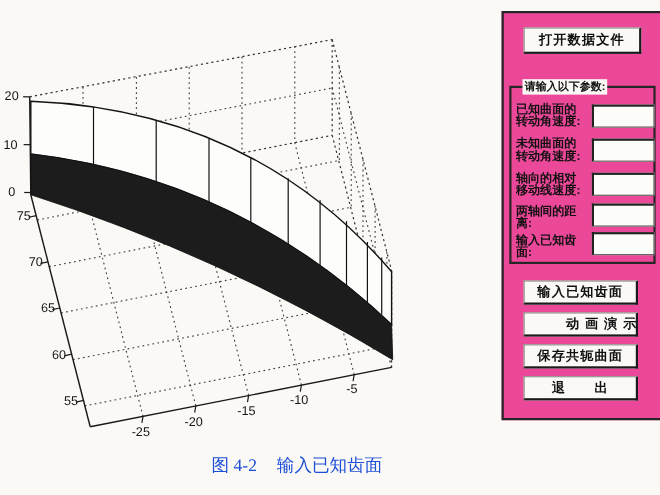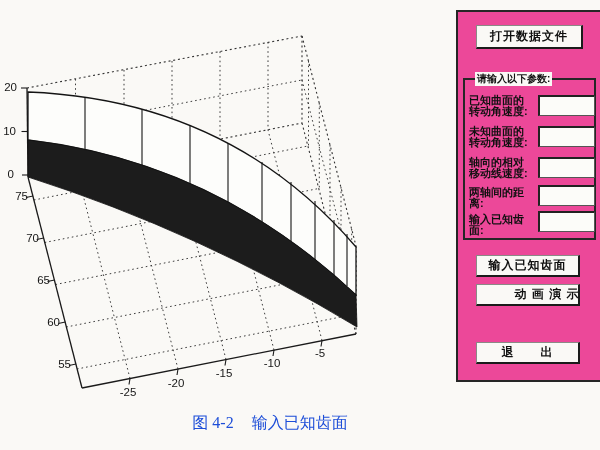--- a/index.html
+++ b/index.html
@@ -177,20 +177,21 @@
       <input class="field-input" style="top: 105px;" type="text" value="">
 
       <div class="field-label" style="top:134px;">
         <span>输入已知齿面:</span>
       </div>
       <input class="field-input" style="top: 131px;" type="text" value="">
     </div>
 
     <button class="btn act" style="top:243px;">输入已知齿面</button>
     <button class="btn act" style="top:272px;padding-left:45px;">动 画 演 示</button>
+    <button class="btn act" style="top:301px;">保存共轭曲面</button>
     <button class="btn act" style="top:330px;">退　　出</button>
   </div>
 
   <div id="caption">
     <span>图 4-2</span><span class="gap"></span><span>输入已知齿面</span>
   </div>
 
 </div>
 
 </body></html>

